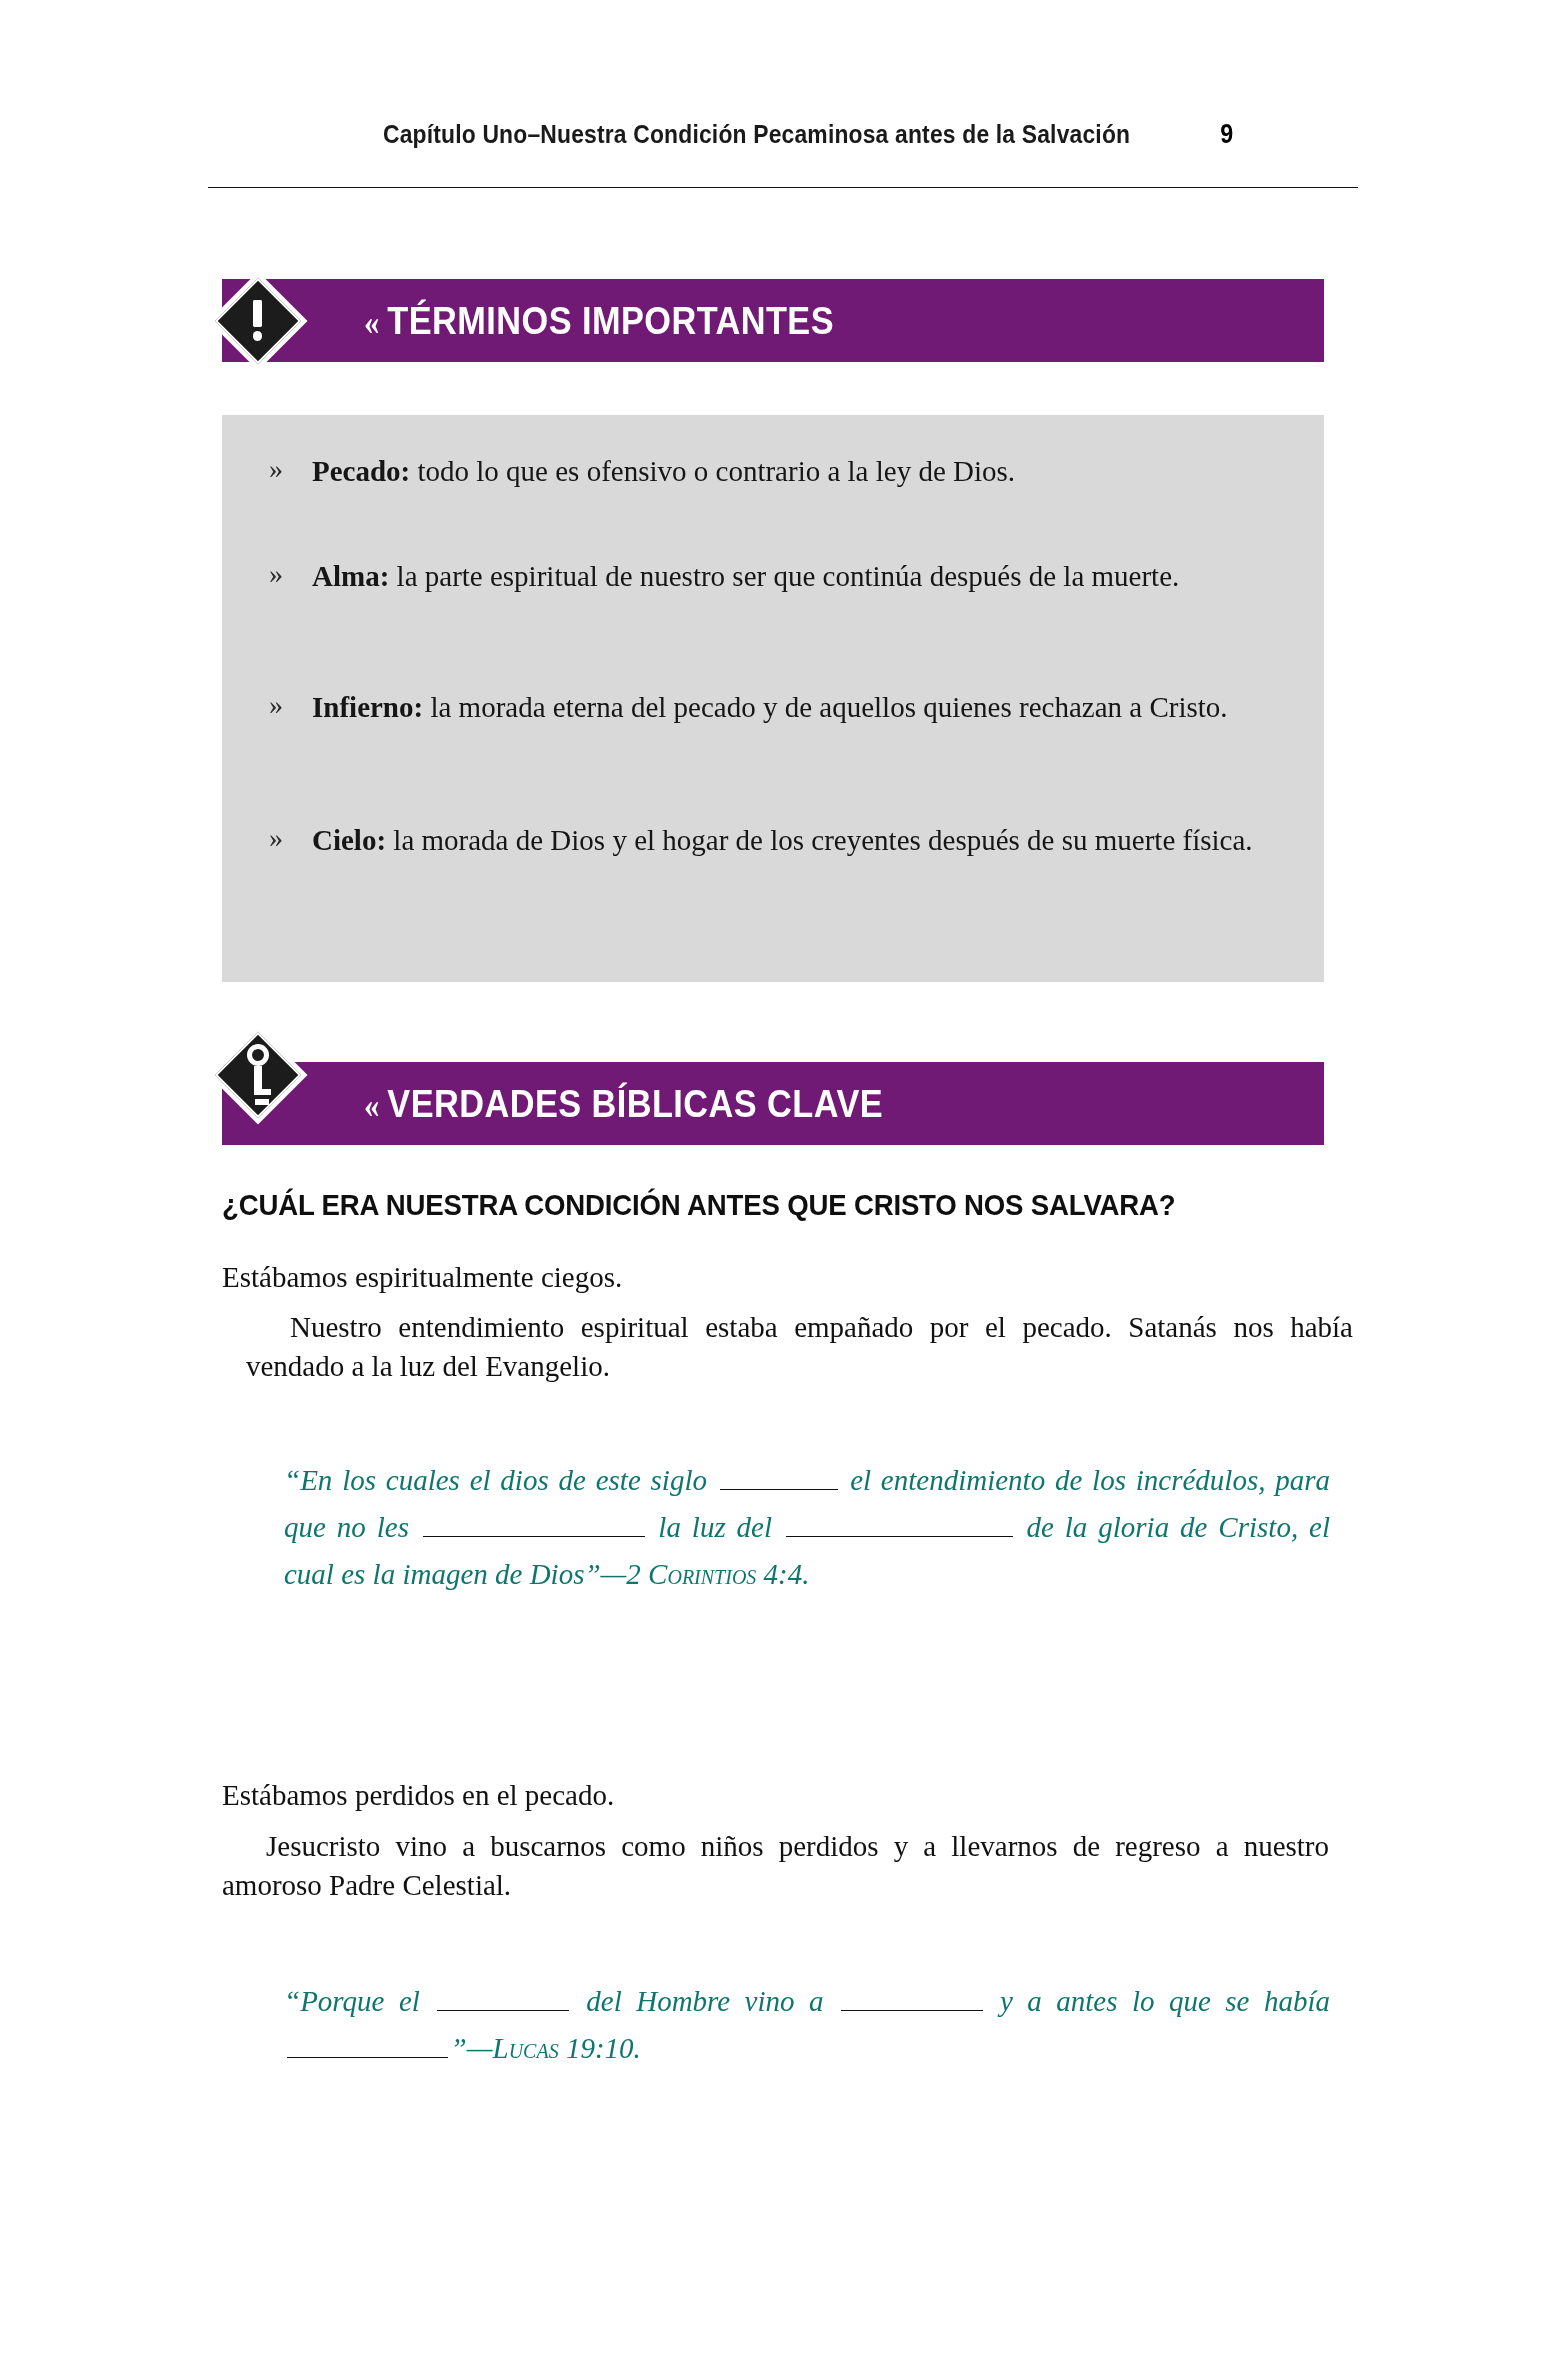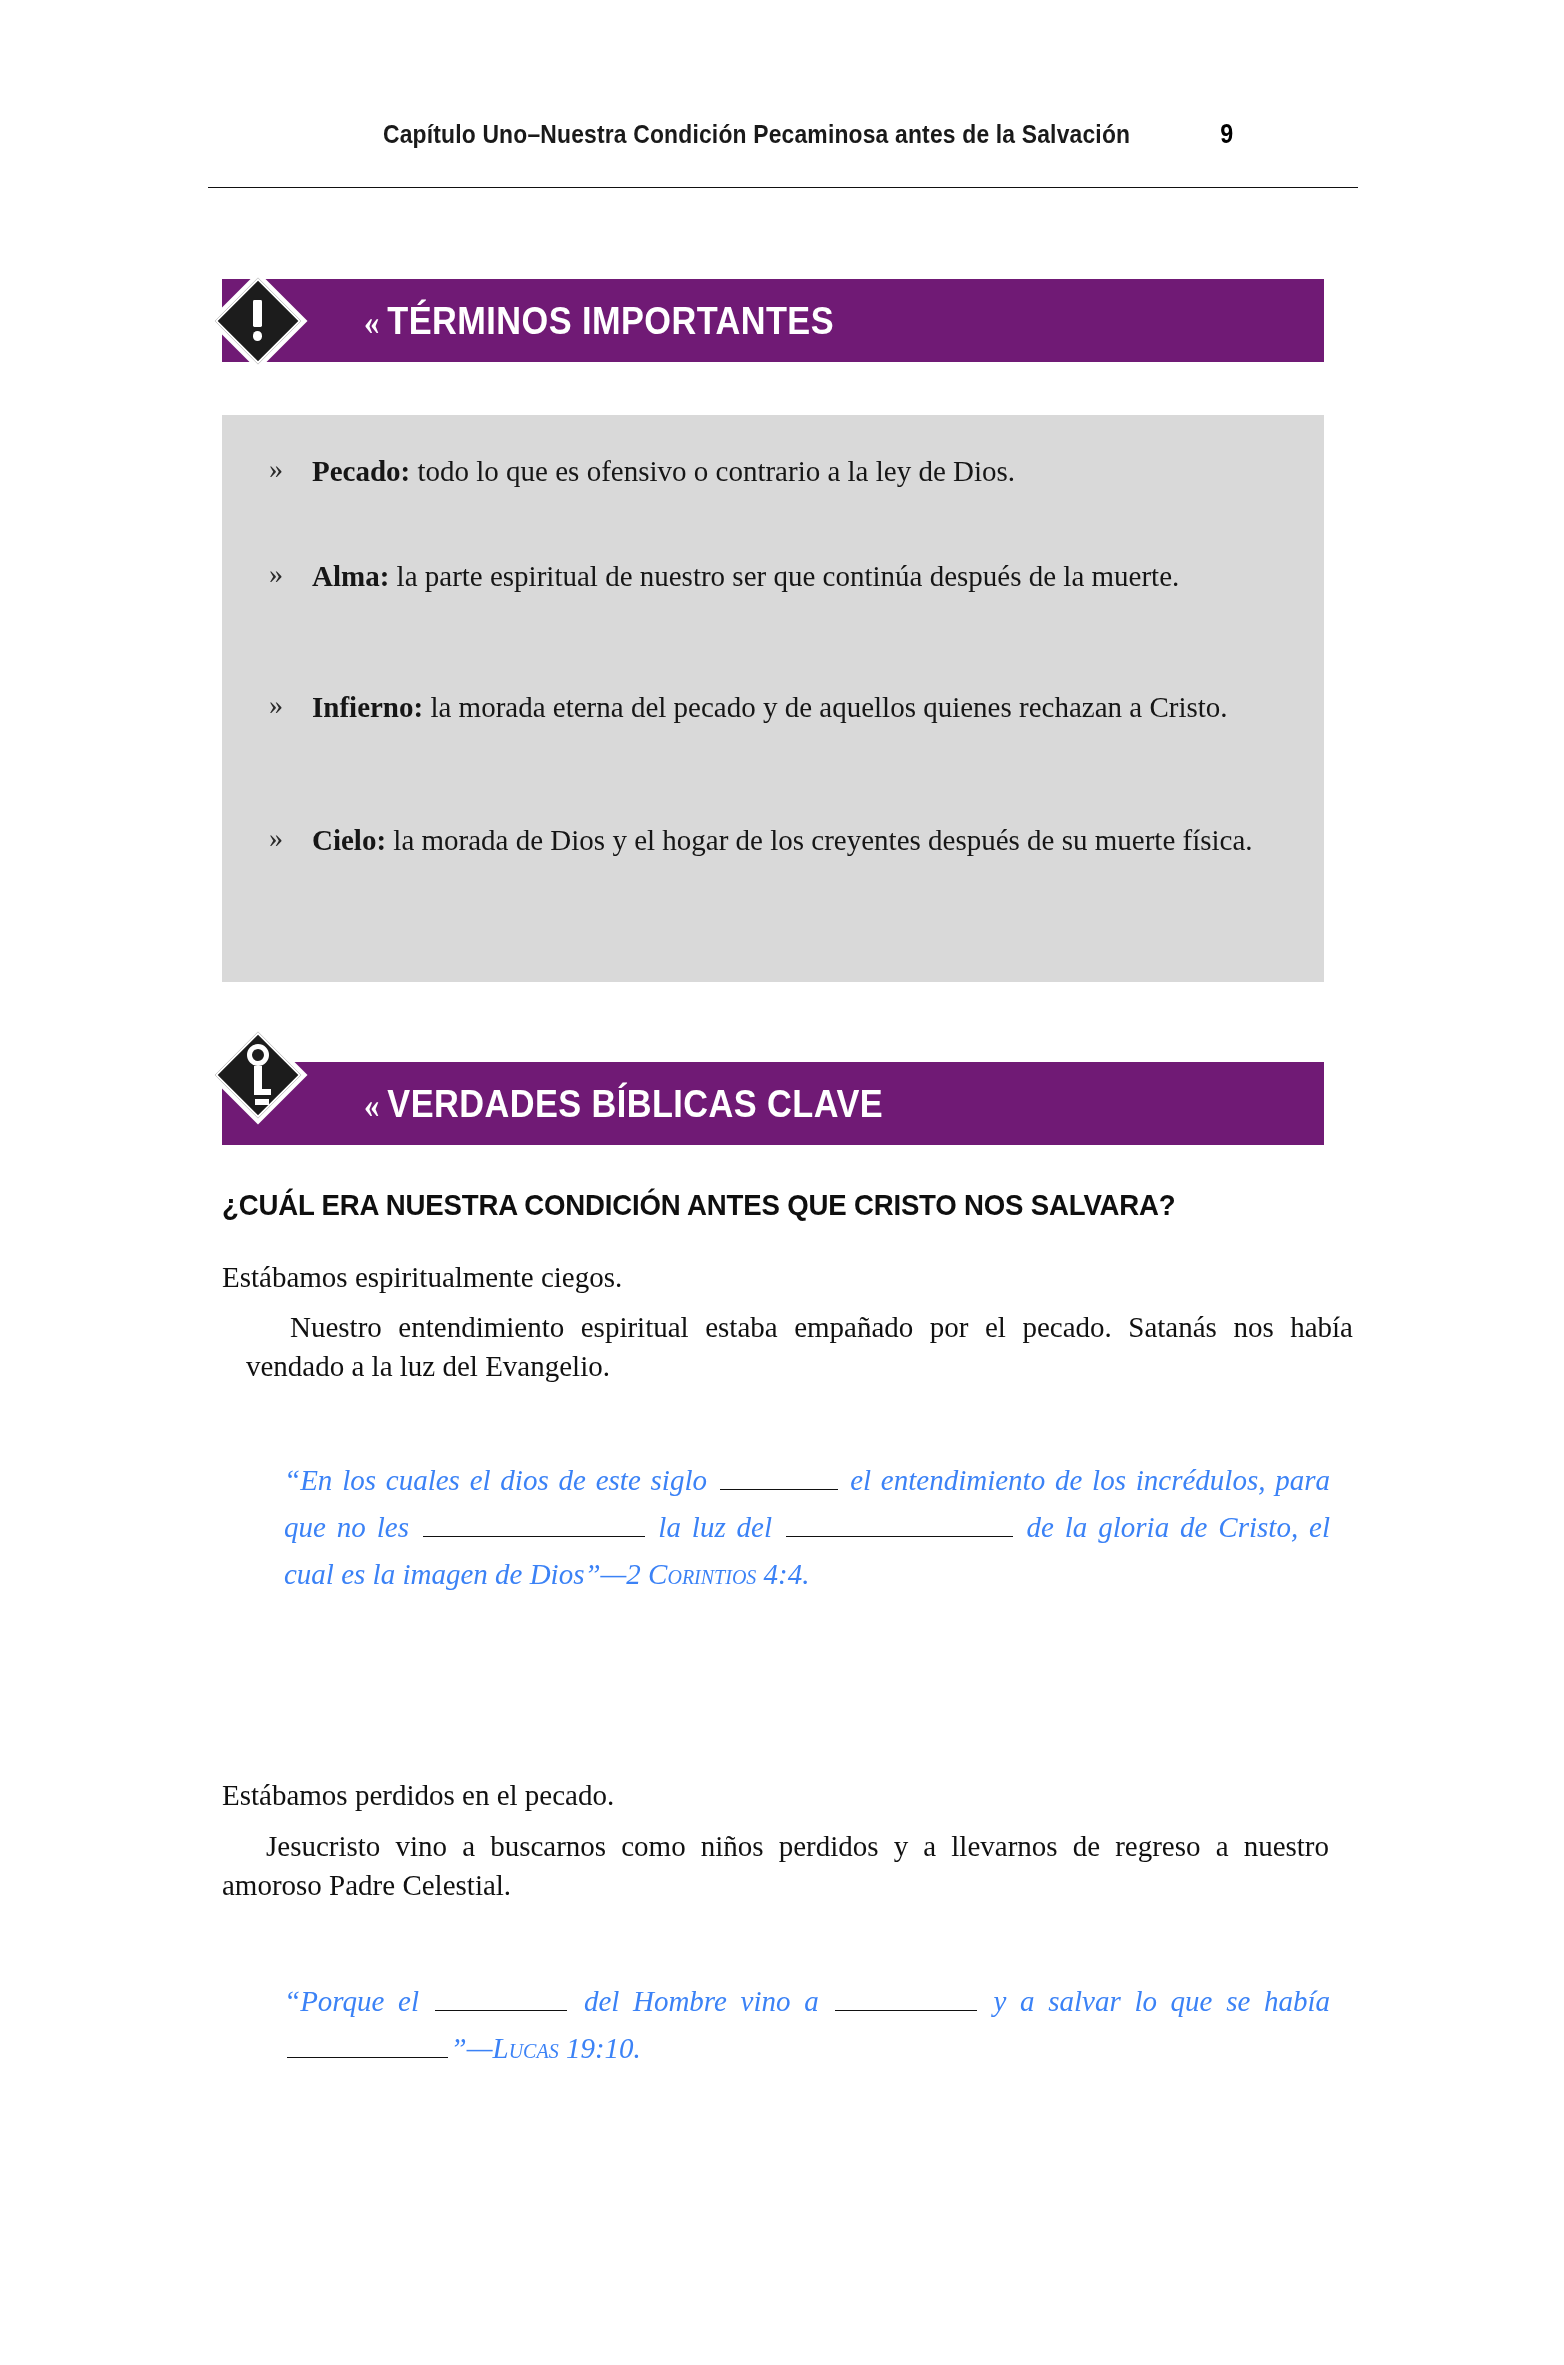--- a/index.html
+++ b/index.html
@@ -249,21 +249,21 @@
     text-indent: 44px;
   }
   .verse {
     position: absolute;
     left: 284px;
     width: 1046px;
     font-family: "Liberation Serif", serif;
     font-style: italic;
     font-size: 29px;
     line-height: 1.62;
-    color: #3b82f6;
+    color: #0f766e;
     text-align: justify;
   }
   .verse .blank {
     display: inline-block;
     border-bottom: 1.4px solid #111111;
     vertical-align: baseline;
     height: 23px;
     margin: 0 2.8px;
   }
   .verse .ref {
@@ -355,17 +355,17 @@
   <div class="para" style="top:1308px;margin-left:24px;">Nuestro entendimiento espiritual estaba empañado por el pecado. Satanás nos había vendado a la luz del Evangelio.</div>
 
   <div class="verse" style="top:1457px;">
     <span>“En los cuales el dios de este siglo </span><span class="blank" style="width:118px;"></span><span> el entendimiento de los incrédulos, para que no les </span><span class="blank" style="width:222px;"></span><span> la luz del </span><span class="blank" style="width:227px;"></span><span> de la gloria de Cristo, el cual es la imagen de Dios”—</span><span class="ref">2 Corintios 4:4.</span>
   </div>
 
   <div class="subhead" style="top:1779px;">Estábamos perdidos en el pecado.</div>
   <div class="para" style="top:1827px;">Jesucristo vino a buscarnos como niños perdidos y a llevarnos de regreso a nuestro amoroso Padre Celestial.</div>
 
   <div class="verse" style="top:1978px;">
-    <span>“Porque el </span><span class="blank" style="width:132px;"></span><span> del Hombre vino a </span><span class="blank" style="width:142px;"></span><span> y a salvar lo que se había </span><span class="blank" style="width:161px;"></span><span>”—</span><span class="ref">Lucas 19:10.</span>
+    <span>“Porque el </span><span class="blank" style="width:132px;"></span><span> del Hombre vino a </span><span class="blank" style="width:142px;"></span><span> y a antes lo que se había </span><span class="blank" style="width:161px;"></span><span>”—</span><span class="ref">Lucas 19:10.</span>
   </div>
 
 </div>
 
 
 </body></html>

